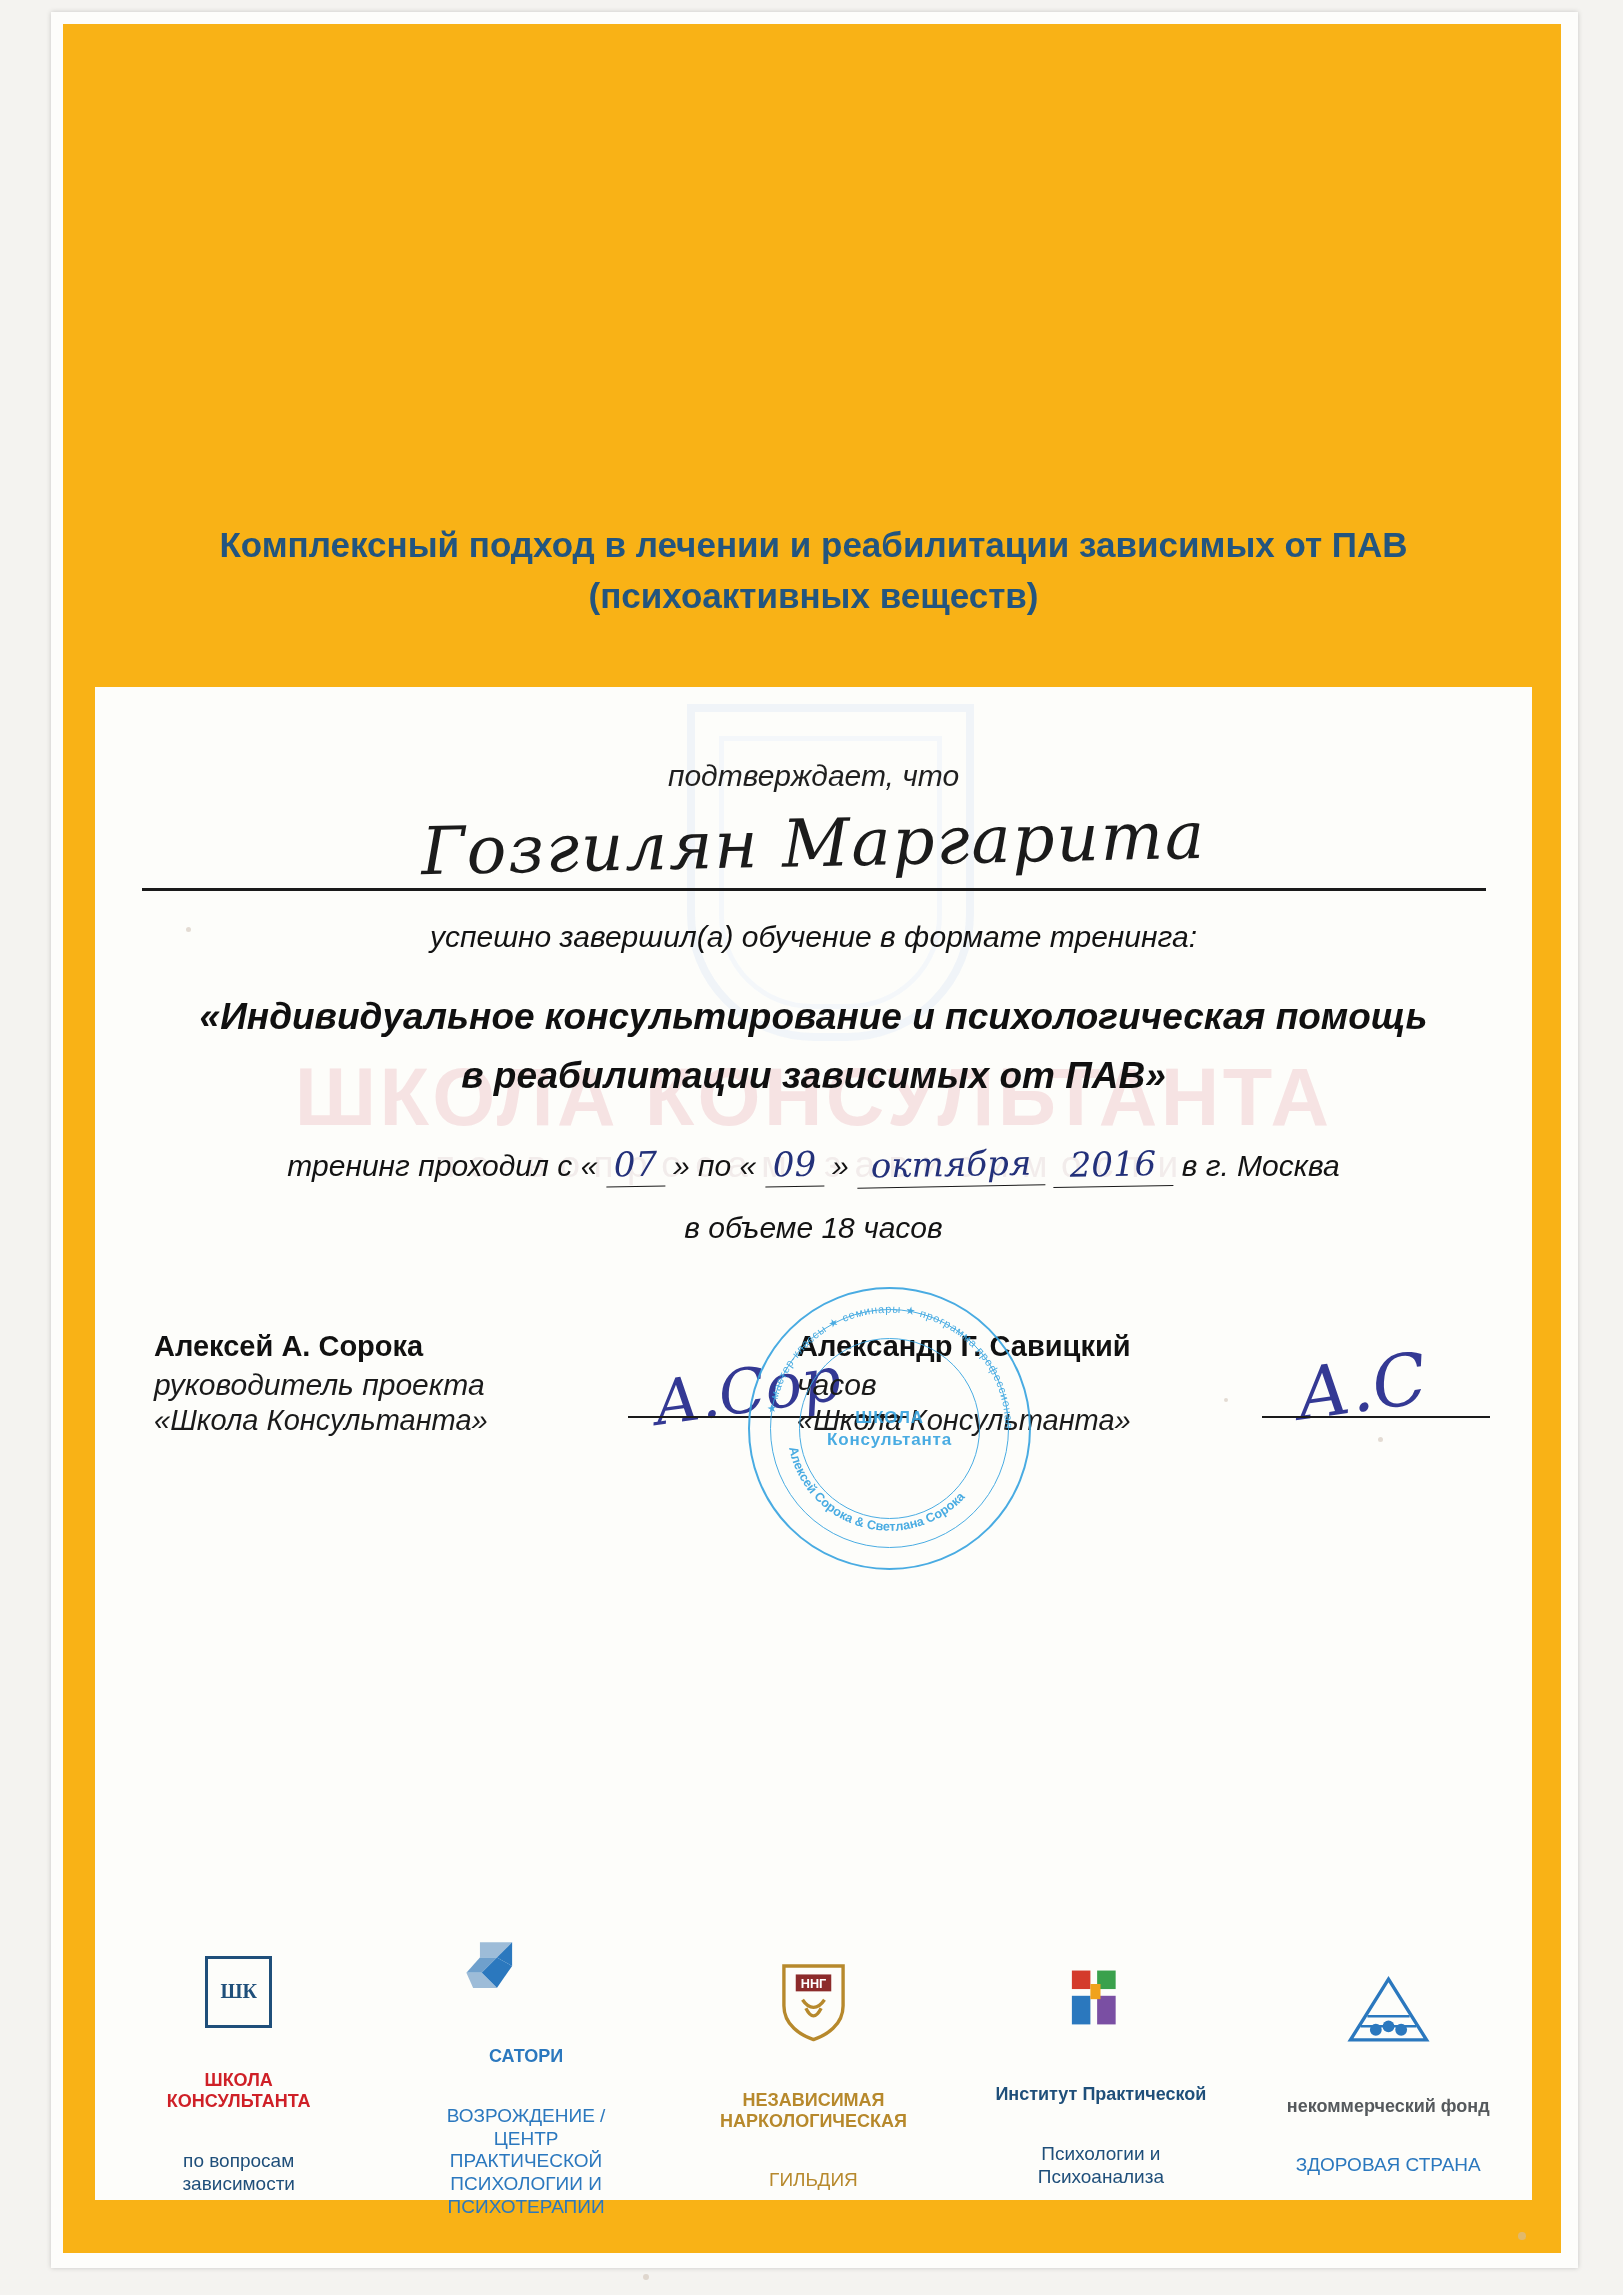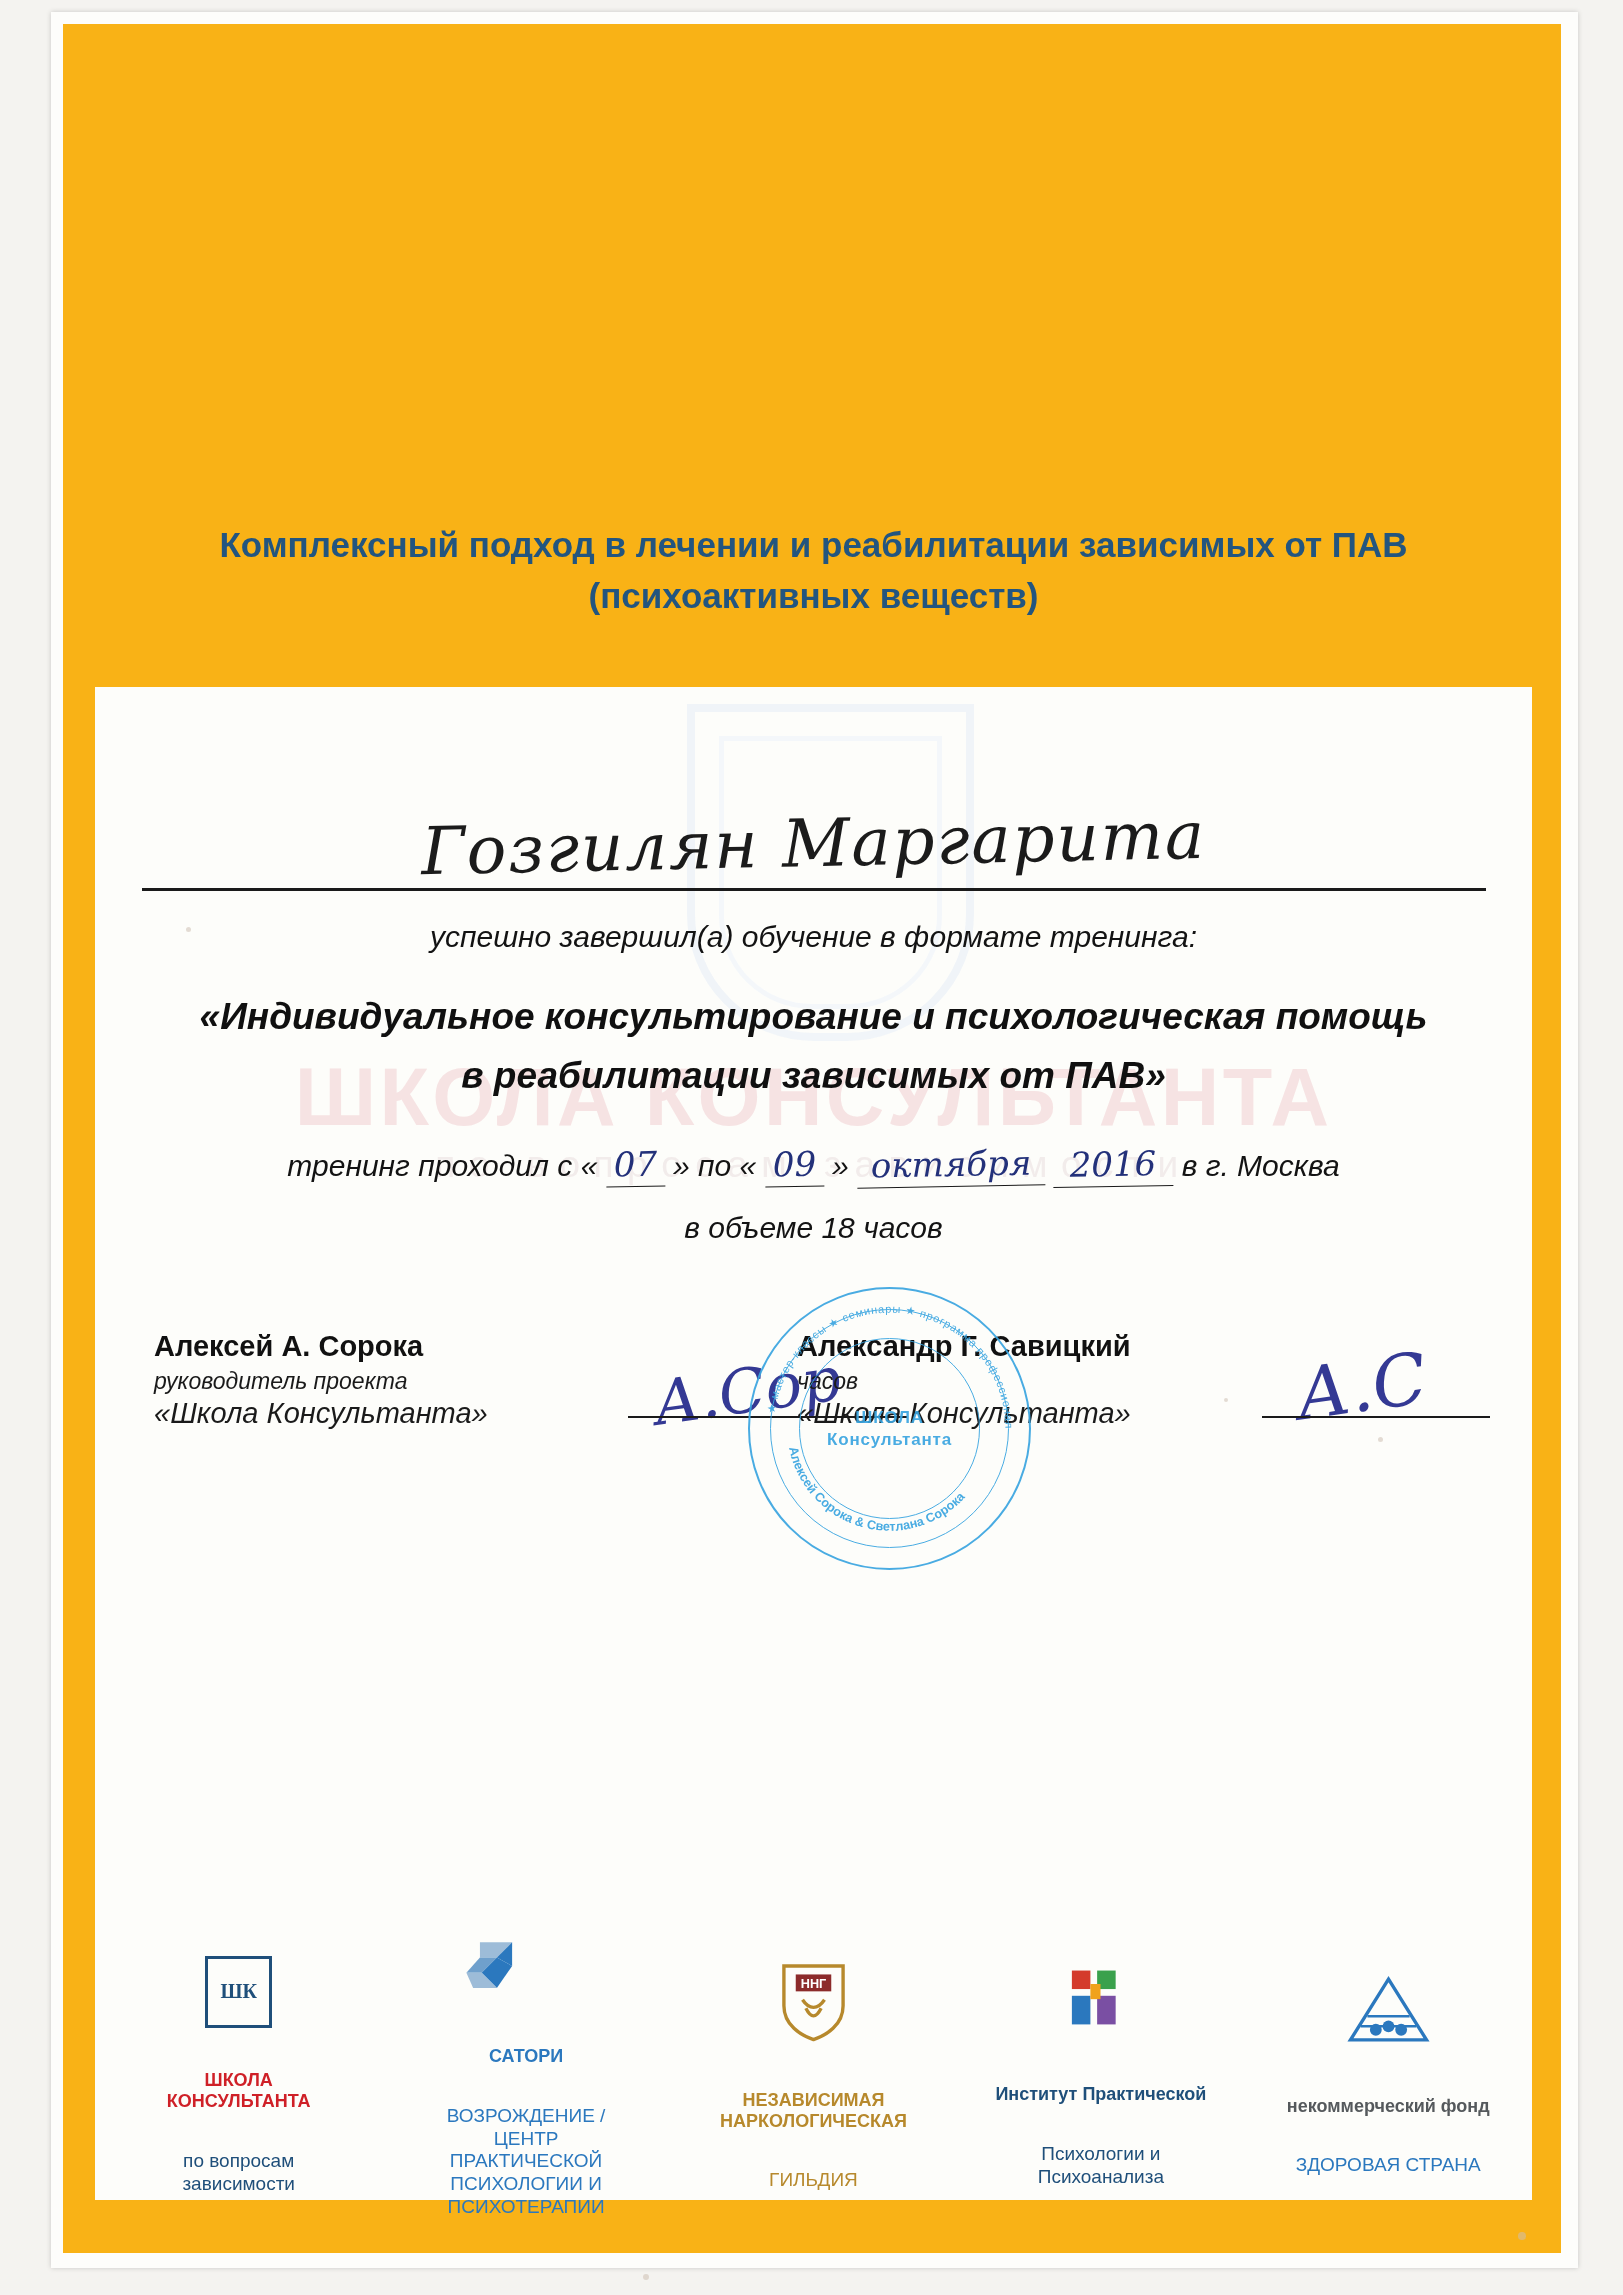--- a/index.html
+++ b/index.html
@@ -284,21 +284,21 @@
   .sig-name {
     font-family: "Liberation Sans", sans-serif;
     font-size: 29px;
     font-weight: 700;
     color: #111;
     white-space: nowrap;
   }
   .sig-role {
     font-family: "Liberation Sans", sans-serif;
     font-style: italic;
-    font-size: 23px;
+    font-size: 30px;
     color: #1a1a1a;
     margin-top: 5px;
   }
   .sig-org {
     font-family: "Liberation Sans", sans-serif;
     font-style: italic;
     font-size: 29px;
     color: #1a1a1a;
     margin-top: 1.7px;
   }
@@ -439,20 +439,21 @@
     <div class="subtitle-line">Комплексный подход в лечении и реабилитации зависимых от ПАВ</div>
     <div class="subtitle-line">(психоактивных веществ)</div>
   </div>
 
   <div class="body-block">
 
     <div class="watermark-shield"></div>
     <div class="watermark-text">ШКОЛА КОНСУЛЬТАНТА</div>
     <div class="watermark-text2">по вопросам зависимости</div>
 
+    <div class="confirm-line">подтверждает, что</div>
 
     <div class="name-hand">Гозгилян Маргарита</div>
     <div class="name-rule"></div>
 
     <div class="completed-line">успешно завершил(а) обучение в формате тренинга:</div>
 
     <div class="course-title">
       <div>«Индивидуальное консультирование и психологическая помощь</div>
       <div>в реабилитации зависимых от ПАВ»</div>
     </div>

